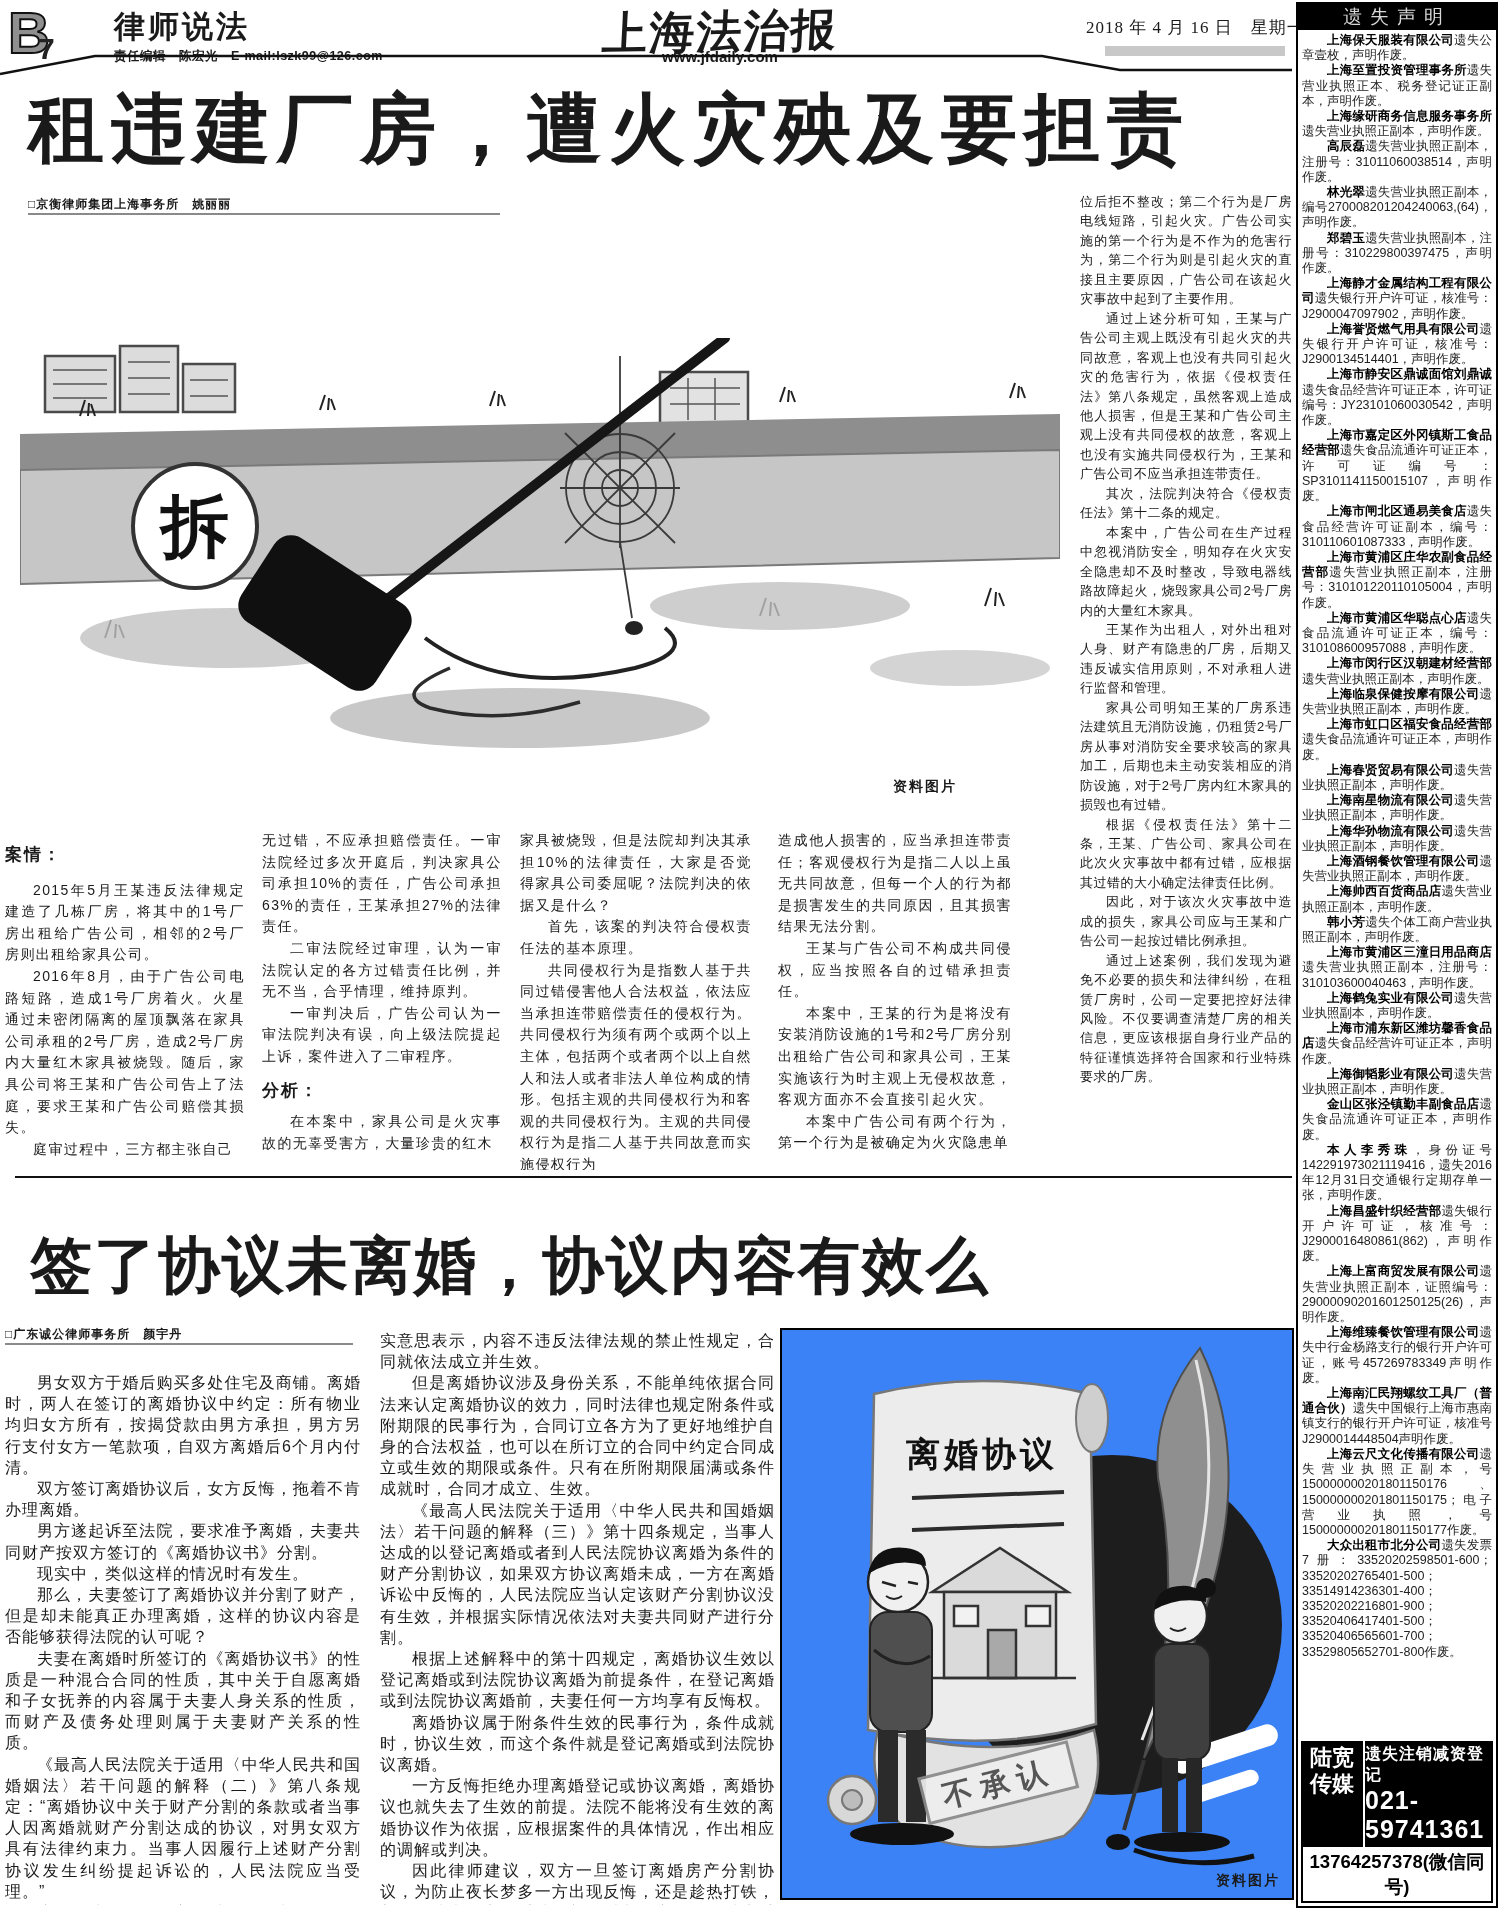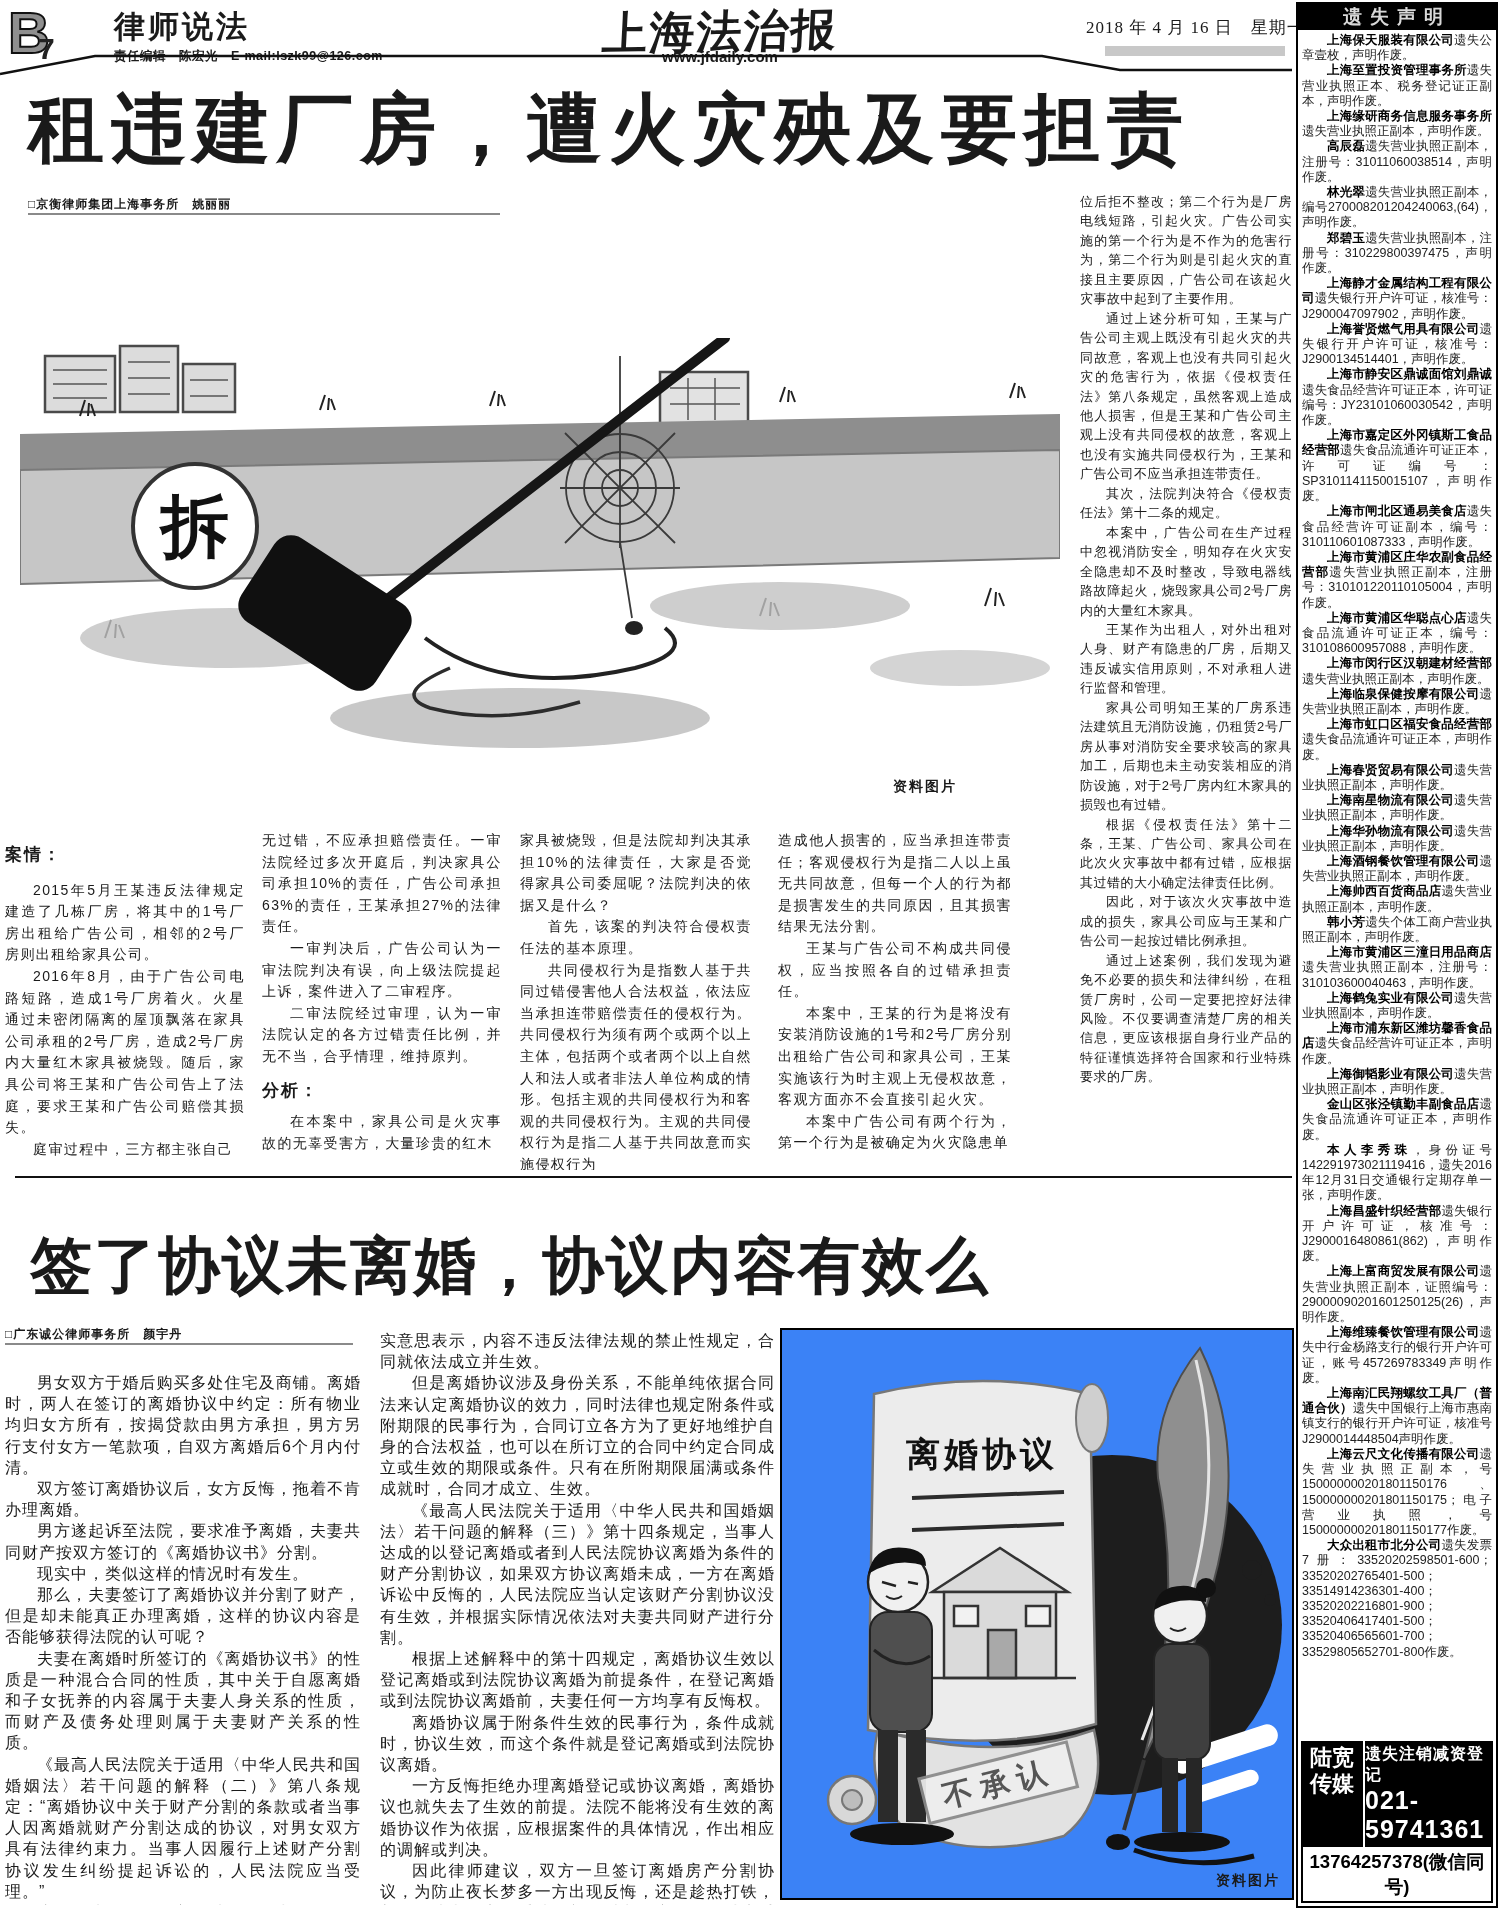--- a/index.html
+++ b/index.html
@@ -49,21 +49,21 @@
   .byline2{left:5px;top:1326px;width:348px;}
   .a2col{font-size:16px;line-height:21.2px;letter-spacing:1px;text-align:justify;overflow:hidden;}
   .a2c1{left:5px;top:1372px;width:356px;height:533px;}
   .a2c2{left:380px;top:1330px;width:395px;height:575px;}
   .illo2{left:780px;top:1328px;width:514px;height:572px;border:2px solid #000;box-sizing:border-box;background:#3b82f6;}
   .cap2{position:absolute;right:12px;bottom:8px;}
 
   
   .sidebar{left:1296px;top:2px;width:202px;height:1906px;border:2px solid #000;box-sizing:border-box;
            background:#fff;overflow:hidden;}
-  .sb-head{height:26px;background:#000;color:#d8d8d8;font-size:19px;font-weight:700;letter-spacing:8px;
+  .sb-head{height:26px;background:#000;color:#d8d8d8;font-size:19px;font-weight:400;letter-spacing:8px;
            text-align:center;line-height:26px;}
   .sb-list{padding:3px 4px 0 4px;}
   .sb-entry{margin:0;font-size:12.5px;line-height:15.2px;text-align:justify;text-indent:2em;color:#222;}
   .sb-entry b{font-weight:900;color:#000;}
   .sb-ad{position:absolute;left:3px;right:3px;bottom:3px;}
   .sb-ad .row1{display:flex;background:#000;color:#fff;align-items:stretch;}
   .sb-ad .brand{width:62px;border-right:2px solid #fff;text-align:center;font-size:22px;font-weight:900;
                 line-height:26px;padding:4px 0;}
   .sb-ad .svc{flex:1;text-align:left;padding:3px 0;}
   .sb-ad .svc .s1{font-size:16px;font-weight:900;letter-spacing:1px;}
@@ -190,22 +190,22 @@
     <p>2015年5月王某违反法律规定建造了几栋厂房，将其中的1号厂房出租给广告公司，相邻的2号厂房则出租给家具公司。</p>
         <p>2016年8月，由于广告公司电路短路，造成1号厂房着火。火星通过未密闭隔离的屋顶飘落在家具公司承租的2号厂房，造成2号厂房内大量红木家具被烧毁。随后，家具公司将王某和广告公司告上了法庭，要求王某和广告公司赔偿其损失。</p>
         <p>庭审过程中，三方都主张自己</p>
       </div>
   </section>
 
   <section class="abs a1col c2">
     <div>
 
     <p class="cont">无过错，不应承担赔偿责任。一审法院经过多次开庭后，判决家具公司承担10%的责任，广告公司承担63%的责任，王某承担27%的法律责任。</p>
+        <p>二审法院经过审理，认为一审法院认定的各方过错责任比例，并无不当，合乎情理，维持原判。</p>
         <p>一审判决后，广告公司认为一审法院判决有误，向上级法院提起上诉，案件进入了二审程序。</p>
-        <p>二审法院经过审理，认为一审法院认定的各方过错责任比例，并无不当，合乎情理，维持原判。</p>
       </div>
     <h3 class="colhead">分析：</h3>
     <div>
 
     <p>在本案中，家具公司是火灾事故的无辜受害方，大量珍贵的红木</p>
       </div>
   </section>
 
   <section class="abs a1col c3">
 

